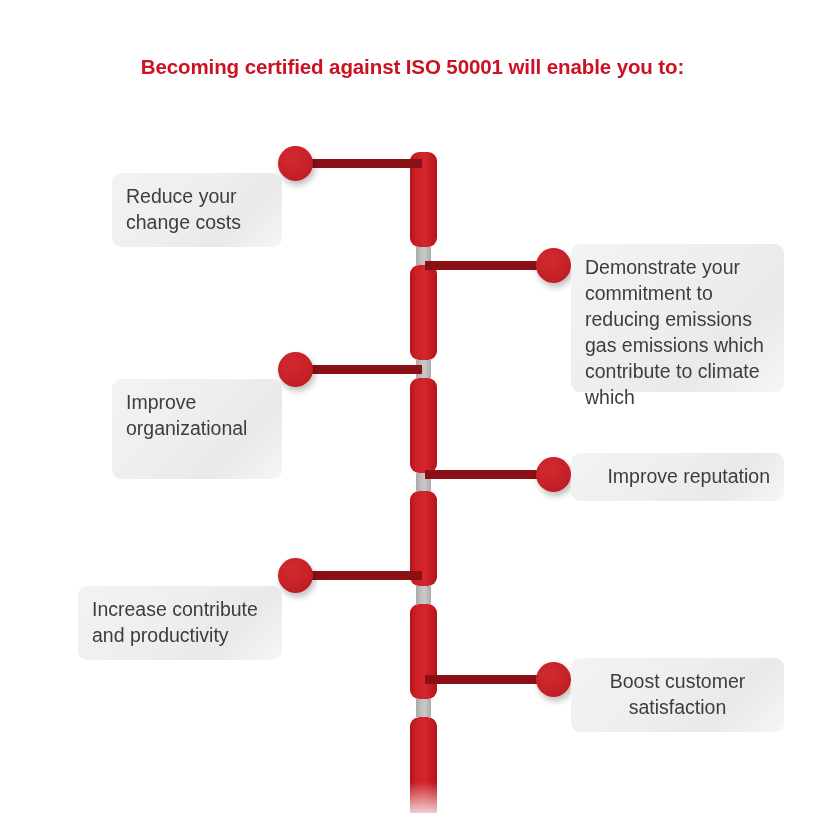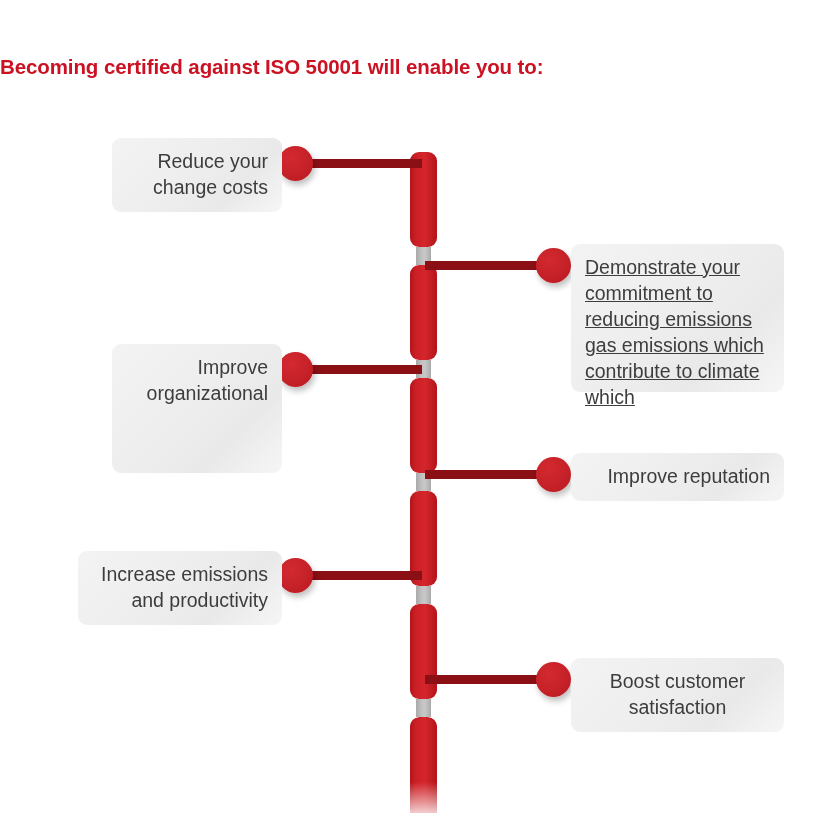--- a/index.html
+++ b/index.html
@@ -18,20 +18,21 @@
     background: #ffffff;
     overflow: hidden;
   }
 
   
   #title {
     position: absolute;
     left: 0;
     top: 55px;
     width: 825px;
+    text-align: center;
     font-size: 20.5px;
     font-weight: bold;
     color: #cc1122;
     letter-spacing: -0.1px;
     white-space: nowrap;
   }
 
   
   #spine {
     position: absolute;
@@ -78,21 +79,21 @@
   .text-box {
     position: absolute;
     border-radius: 9px;
     background: linear-gradient(135deg, #f3f3f3 0%, #eeeeee 45%, #e9e9e9 72%, #f6f6f6 100%);
     color: #3d3d3d;
     font-size: 19.5px;
     line-height: 26px;
     padding: 10px 14px;
     box-sizing: border-box;
   }
-  .text-box.left  { text-align: right; }
+  .text-box.left  { text-align: left; margin-top: 35px; }
   .text-box.right { text-align: left; }
 </style>
 </head>
 <body>
 
 <div id="canvas">
 
   <div id="title">Becoming certified against ISO 50001 will enable you to:</div>
 
   <div id="spine">
@@ -111,46 +112,46 @@
 
   <div class="branch-line" style="left:300px; top:159px; width:122px;"></div>
   <div class="branch-dot" style="left:278px; top:146px;"></div>
   <div class="text-box left" style="left:112px; top:138px; width:170px; height:74px;">
     <div>Reduce your</div>
     <div>change costs</div>
   </div>
 
   <div class="branch-line" style="left:425px; top:261px; width:130px;"></div>
   <div class="branch-dot" style="left:536px; top:248px;"></div>
-  <div class="text-box right" style="left:571px; top:244px; width:213px; height:148px;text-decoration:underline;">
+  <div class="text-box right" style="left:571px; top:244px; width:213px; height:148px;">
     <div>Demonstrate your</div>
     <div>commitment to</div>
     <div>reducing emissions</div>
     <div>gas emissions which</div>
     <div>contribute to climate</div>
     <div>which</div>
   </div>
 
   <div class="branch-line" style="left:300px; top:365px; width:122px;"></div>
   <div class="branch-dot" style="left:278px; top:352px;"></div>
-  <div class="text-box left" style="left:112px; top:344px; width:170px; height:129px;">
+  <div class="text-box left" style="left:112px; top:344px; width:170px; height:100px;">
     <div>Improve</div>
     <div>organizational</div>
   </div>
 
   <div class="branch-line" style="left:425px; top:470px; width:130px;"></div>
   <div class="branch-dot" style="left:536px; top:457px;"></div>
   <div class="text-box right" style="left:571px; top:453px; width:213px; height:48px;text-align:right;">
     <div>Improve reputation</div>
   </div>
 
   <div class="branch-line" style="left:300px; top:571px; width:122px;"></div>
   <div class="branch-dot" style="left:278px; top:558px;"></div>
   <div class="text-box left" style="left:78px; top:551px; width:204px; height:74px;">
-    <div>Increase emissions</div>
+    <div>Increase contribute</div>
     <div>and productivity</div>
   </div>
 
   <div class="branch-line" style="left:425px; top:675px; width:130px;"></div>
   <div class="branch-dot" style="left:536px; top:662px;"></div>
   <div class="text-box right" style="left:571px; top:658px; width:213px; height:74px;text-align:center;">
     <div>Boost customer</div>
     <div>satisfaction</div>
   </div>
 

